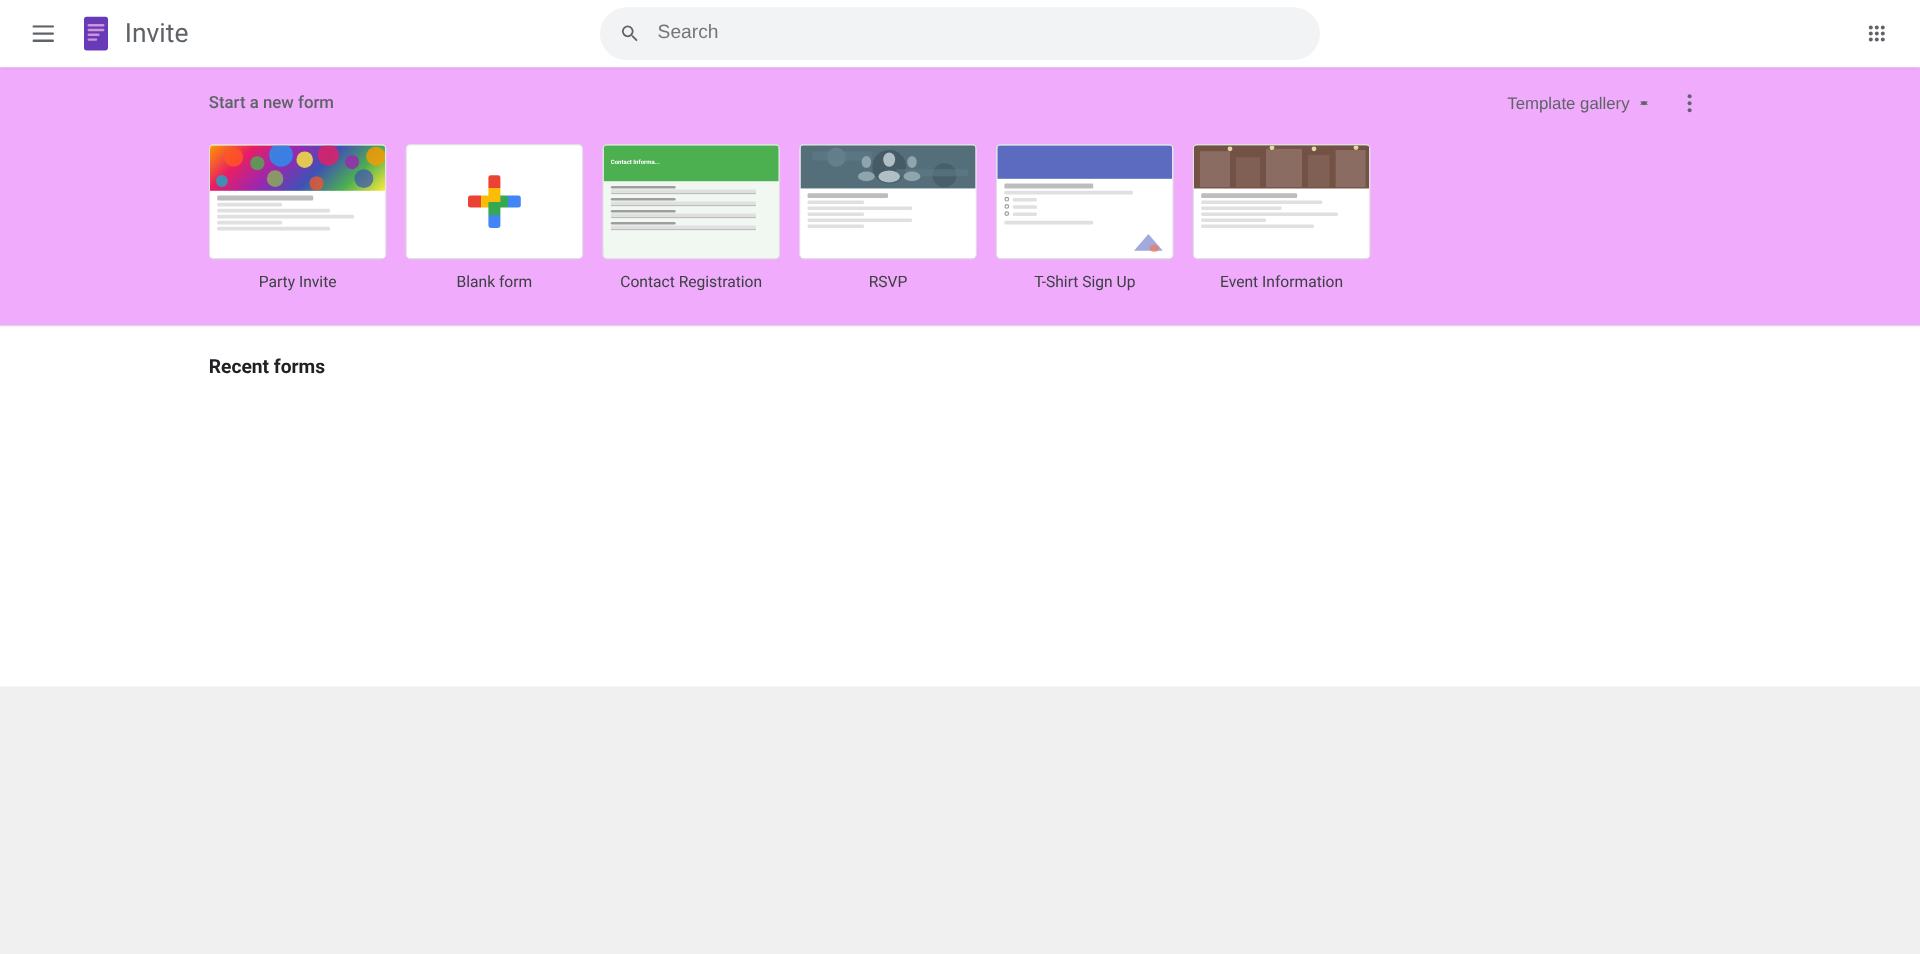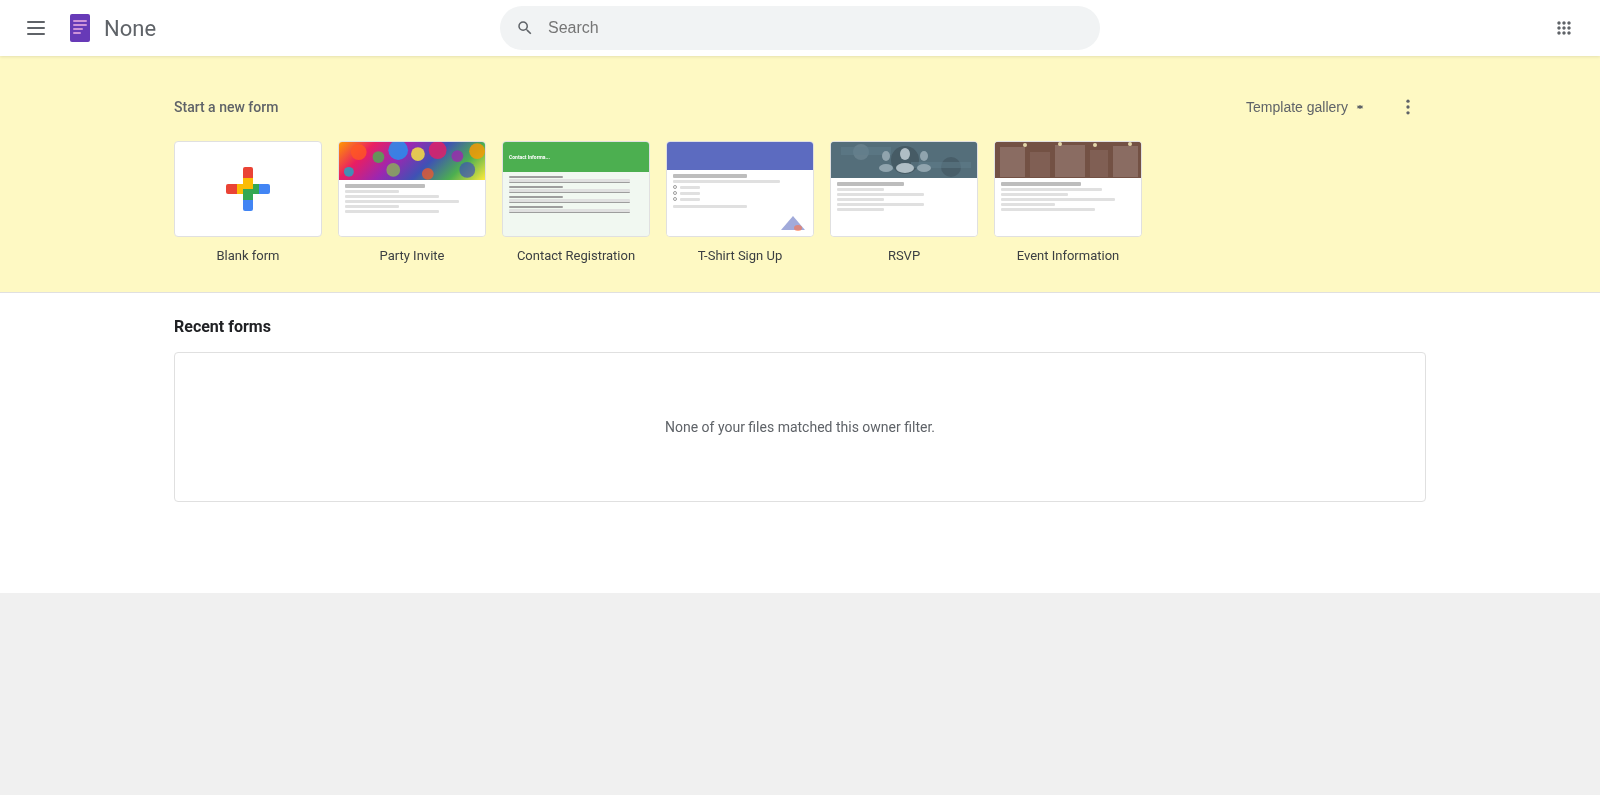--- a/index.html
+++ b/index.html
@@ -76,22 +76,22 @@
       width: 40px; height: 40px;
       display: flex; align-items: center; justify-content: center;
       border-radius: 50%;
       cursor: pointer;
       color: #5f6368;
       font-size: 20px;
     }
 
     
     .new-form-section {
-      background: #fef9c3;
-      padding: 33px 0 24px 0;
+      background: #f0abfc;
+      padding: 12px 0 24px 0;
       border-bottom: 1px solid #e0e0e0;
     }
     .new-form-inner {
       max-width: 1300px;
       margin: 0 auto;
       padding: 0 24px;
     }
     .new-form-header {
       display: flex;
       align-items: center;
@@ -111,21 +111,21 @@
       color: #5f6368;
       cursor: pointer;
       background: none;
       border: none;
       padding: 6px 12px;
       border-radius: 4px;
     }
     .template-actions {
       display: flex;
       align-items: center;
-      gap: 10px;
+      gap: 0;
     }
     .more-vert {
       width: 36px; height: 36px;
       display: flex; align-items: center; justify-content: center;
       border-radius: 50%;
       cursor: pointer;
       color: #5f6368;
       font-size: 20px;
     }
 
@@ -452,21 +452,21 @@
     </div>
     <div class="app-icon">
       <svg width="32" height="32" viewBox="0 0 32 32">
         <rect x="6" y="2" width="20" height="28" rx="2" fill="#673ab7"></rect>
         <rect x="9" y="8" width="14" height="2" rx="1" fill="#ce93d8"></rect>
         <rect x="9" y="12" width="14" height="2" rx="1" fill="#ce93d8"></rect>
         <rect x="9" y="16" width="10" height="2" rx="1" fill="#ce93d8"></rect>
         <rect x="9" y="20" width="8" height="2" rx="1" fill="#ce93d8"></rect>
       </svg>
     </div>
-    <span class="app-title">None</span>
+    <span class="app-title">Invite</span>
   </div>
 
   <div class="search-bar">
     <span class="search-icon-wrap">
       <svg width="18" height="18" viewBox="0 0 24 24" fill="#5f6368">
         <path d="M15.5 14h-.79l-.28-.27A6.471 6.471 0 0 0 16 9.5 6.5 6.5 0 1 0 9.5 16c1.61 0 3.09-.59 4.23-1.57l.27.28v.79l5 4.99L20.49 19l-4.99-5zm-6 0C7.01 14 5 11.99 5 9.5S7.01 5 9.5 5 14 7.01 14 9.5 11.99 14 9.5 14z"></path>
       </svg>
     </span>
     <input type="text" placeholder="Search" style="">
   </div>
@@ -499,32 +499,20 @@
             <circle cx="12" cy="19" r="2"></circle>
           </svg>
         </div>
       </div>
     </div>
 
     <div class="template-cards">
 
       <div class="template-card">
         <div class="template-card-thumb">
-          <div class="blank-card-inner">
-            <div class="plus-icon">
-              <div class="plus-h" style="background: linear-gradient(90deg, #ea4335 0%, #ea4335 25%, #fbbc05 25%, #fbbc05 50%, #34a853 50%, #34a853 75%, #4285f4 75%);"></div>
-              <div class="plus-v" style="background: linear-gradient(180deg, #ea4335 0%, #ea4335 25%, #fbbc05 25%, #fbbc05 50%, #34a853 50%, #34a853 75%, #4285f4 75%);"></div>
-            </div>
-          </div>
-        </div>
-        <span class="template-card-label">Blank form</span>
-      </div>
-
-      <div class="template-card">
-        <div class="template-card-thumb">
           <div class="party-thumb">
             <div class="party-img-top">
               <svg width="100%" height="38" viewBox="0 0 148 38">
                 <circle cx="20" cy="10" r="8" fill="#ff5722" opacity="0.8"></circle>
                 <circle cx="40" cy="15" r="6" fill="#4caf50" opacity="0.8"></circle>
                 <circle cx="60" cy="8" r="10" fill="#2196f3" opacity="0.8"></circle>
                 <circle cx="80" cy="12" r="7" fill="#ffeb3b" opacity="0.8"></circle>
                 <circle cx="100" cy="8" r="9" fill="#e91e63" opacity="0.8"></circle>
                 <circle cx="120" cy="14" r="6" fill="#9c27b0" opacity="0.8"></circle>
                 <circle cx="140" cy="9" r="8" fill="#ff9800" opacity="0.8"></circle>
@@ -538,20 +526,32 @@
               <div class="party-line title"></div>
               <div class="party-line sm"></div>
               <div class="party-line md"></div>
               <div class="party-line lg"></div>
               <div class="party-line sm"></div>
               <div class="party-line md"></div>
             </div>
           </div>
         </div>
         <span class="template-card-label">Party Invite</span>
+      </div>
+
+      <div class="template-card">
+        <div class="template-card-thumb">
+          <div class="blank-card-inner">
+            <div class="plus-icon">
+              <div class="plus-h" style="background: linear-gradient(90deg, #ea4335 0%, #ea4335 25%, #fbbc05 25%, #fbbc05 50%, #34a853 50%, #34a853 75%, #4285f4 75%);"></div>
+              <div class="plus-v" style="background: linear-gradient(180deg, #ea4335 0%, #ea4335 25%, #fbbc05 25%, #fbbc05 50%, #34a853 50%, #34a853 75%, #4285f4 75%);"></div>
+            </div>
+          </div>
+        </div>
+        <span class="template-card-label">Blank form</span>
       </div>
 
       <div class="template-card">
         <div class="template-card-thumb" style="background:#e8f5e9;">
           <div class="contact-thumb" style="background: #f1f8f1;">
             <div class="contact-header-bar">
               <span class="contact-header-text">Contact Informa...</span>
             </div>
             <div class="contact-fields">
               <div class="contact-field-row">
@@ -567,20 +567,53 @@
                 <div class="contact-field-input"></div>
               </div>
               <div class="contact-field-row">
                 <div class="contact-field-label"></div>
                 <div class="contact-field-input"></div>
               </div>
             </div>
           </div>
         </div>
         <span class="template-card-label">Contact Registration</span>
+      </div>
+
+      <div class="template-card">
+        <div class="template-card-thumb">
+          <div class="rsvp-thumb">
+            <div class="rsvp-img-top">
+              <svg width="148" height="36" viewBox="0 0 148 36">
+                <rect width="148" height="36" fill="#546e7a"></rect>
+                <circle cx="74" cy="18" r="14" fill="#37474f" opacity="0.5"></circle>
+                <circle cx="30" cy="10" r="8" fill="#78909c" opacity="0.5"></circle>
+                <circle cx="120" cy="25" r="10" fill="#37474f" opacity="0.4"></circle>
+                <rect x="10" y="5" width="50" height="8" fill="#607d8b" opacity="0.5"></rect>
+                <rect x="80" y="20" width="60" height="6" fill="#607d8b" opacity="0.5"></rect>
+
+                <ellipse cx="74" cy="12" rx="5" ry="6" fill="#b0bec5"></ellipse>
+                <ellipse cx="74" cy="26" rx="9" ry="5" fill="#b0bec5"></ellipse>
+                <ellipse cx="55" cy="14" rx="4" ry="5" fill="#90a4ae"></ellipse>
+                <ellipse cx="55" cy="26" rx="7" ry="4" fill="#90a4ae"></ellipse>
+                <ellipse cx="93" cy="14" rx="4" ry="5" fill="#90a4ae"></ellipse>
+                <ellipse cx="93" cy="26" rx="7" ry="4" fill="#90a4ae"></ellipse>
+              </svg>
+            </div>
+            <div class="rsvp-lines">
+              <div class="rsvp-line title"></div>
+              <div class="rsvp-line sm"></div>
+              <div class="rsvp-line md"></div>
+              <div class="rsvp-line sm"></div>
+              <div class="rsvp-line md"></div>
+              <div class="rsvp-line sm"></div>
+            </div>
+          </div>
+        </div>
+        <span class="template-card-label">RSVP</span>
       </div>
 
       <div class="template-card">
         <div class="template-card-thumb">
           <div class="tshirt-thumb">
             <div class="tshirt-header-bar"></div>
             <div class="tshirt-lines">
               <div class="tshirt-line title"></div>
               <div class="tshirt-line" style="width:80%"></div>
               <div class="tshirt-radio">
@@ -604,53 +637,20 @@
                 <ellipse cx="19" cy="14" rx="4" ry="3" fill="#ff7043" opacity="0.6"></ellipse>
               </svg>
             </div>
           </div>
         </div>
         <span class="template-card-label">T-Shirt Sign Up</span>
       </div>
 
       <div class="template-card">
         <div class="template-card-thumb">
-          <div class="rsvp-thumb">
-            <div class="rsvp-img-top">
-              <svg width="148" height="36" viewBox="0 0 148 36">
-                <rect width="148" height="36" fill="#546e7a"></rect>
-                <circle cx="74" cy="18" r="14" fill="#37474f" opacity="0.5"></circle>
-                <circle cx="30" cy="10" r="8" fill="#78909c" opacity="0.5"></circle>
-                <circle cx="120" cy="25" r="10" fill="#37474f" opacity="0.4"></circle>
-                <rect x="10" y="5" width="50" height="8" fill="#607d8b" opacity="0.5"></rect>
-                <rect x="80" y="20" width="60" height="6" fill="#607d8b" opacity="0.5"></rect>
-
-                <ellipse cx="74" cy="12" rx="5" ry="6" fill="#b0bec5"></ellipse>
-                <ellipse cx="74" cy="26" rx="9" ry="5" fill="#b0bec5"></ellipse>
-                <ellipse cx="55" cy="14" rx="4" ry="5" fill="#90a4ae"></ellipse>
-                <ellipse cx="55" cy="26" rx="7" ry="4" fill="#90a4ae"></ellipse>
-                <ellipse cx="93" cy="14" rx="4" ry="5" fill="#90a4ae"></ellipse>
-                <ellipse cx="93" cy="26" rx="7" ry="4" fill="#90a4ae"></ellipse>
-              </svg>
-            </div>
-            <div class="rsvp-lines">
-              <div class="rsvp-line title"></div>
-              <div class="rsvp-line sm"></div>
-              <div class="rsvp-line md"></div>
-              <div class="rsvp-line sm"></div>
-              <div class="rsvp-line md"></div>
-              <div class="rsvp-line sm"></div>
-            </div>
-          </div>
-        </div>
-        <span class="template-card-label">RSVP</span>
-      </div>
-
-      <div class="template-card">
-        <div class="template-card-thumb">
           <div class="event-thumb">
             <div class="event-img-top">
               <svg width="148" height="36" viewBox="0 0 148 36">
                 <rect width="148" height="36" fill="#6d4c41"></rect>
                 <rect x="0" y="0" width="148" height="36" fill="#795548" opacity="0.5"></rect>
 
                 <rect x="5" y="5" width="25" height="30" fill="#a1887f" opacity="0.5"></rect>
                 <rect x="35" y="10" width="20" height="25" fill="#8d6e63" opacity="0.5"></rect>
                 <rect x="60" y="3" width="30" height="32" fill="#a1887f" opacity="0.5"></rect>
                 <rect x="95" y="8" width="18" height="27" fill="#8d6e63" opacity="0.5"></rect>
@@ -678,17 +678,14 @@
     </div>
   </div>
 </div>
 
 <div class="recent-section">
   <div class="recent-inner">
     <div class="recent-header">
       <span class="recent-title">Recent forms</span>
     </div>
 
-    <div class="empty-state">
-      <span class="empty-text">None of your files matched this owner filter.</span>
-    </div>
   </div>
 </div>
 
 </body></html>

